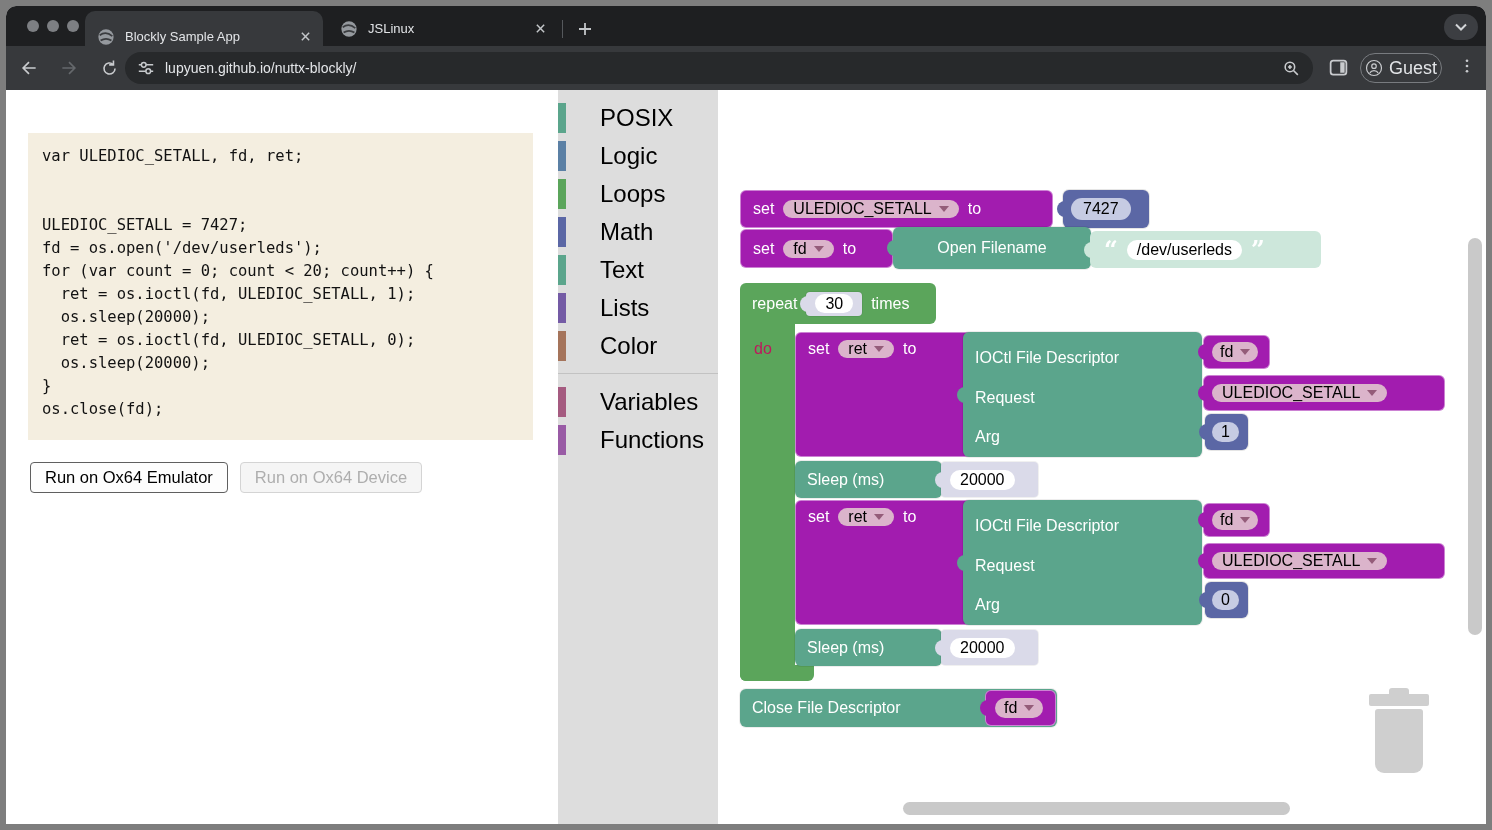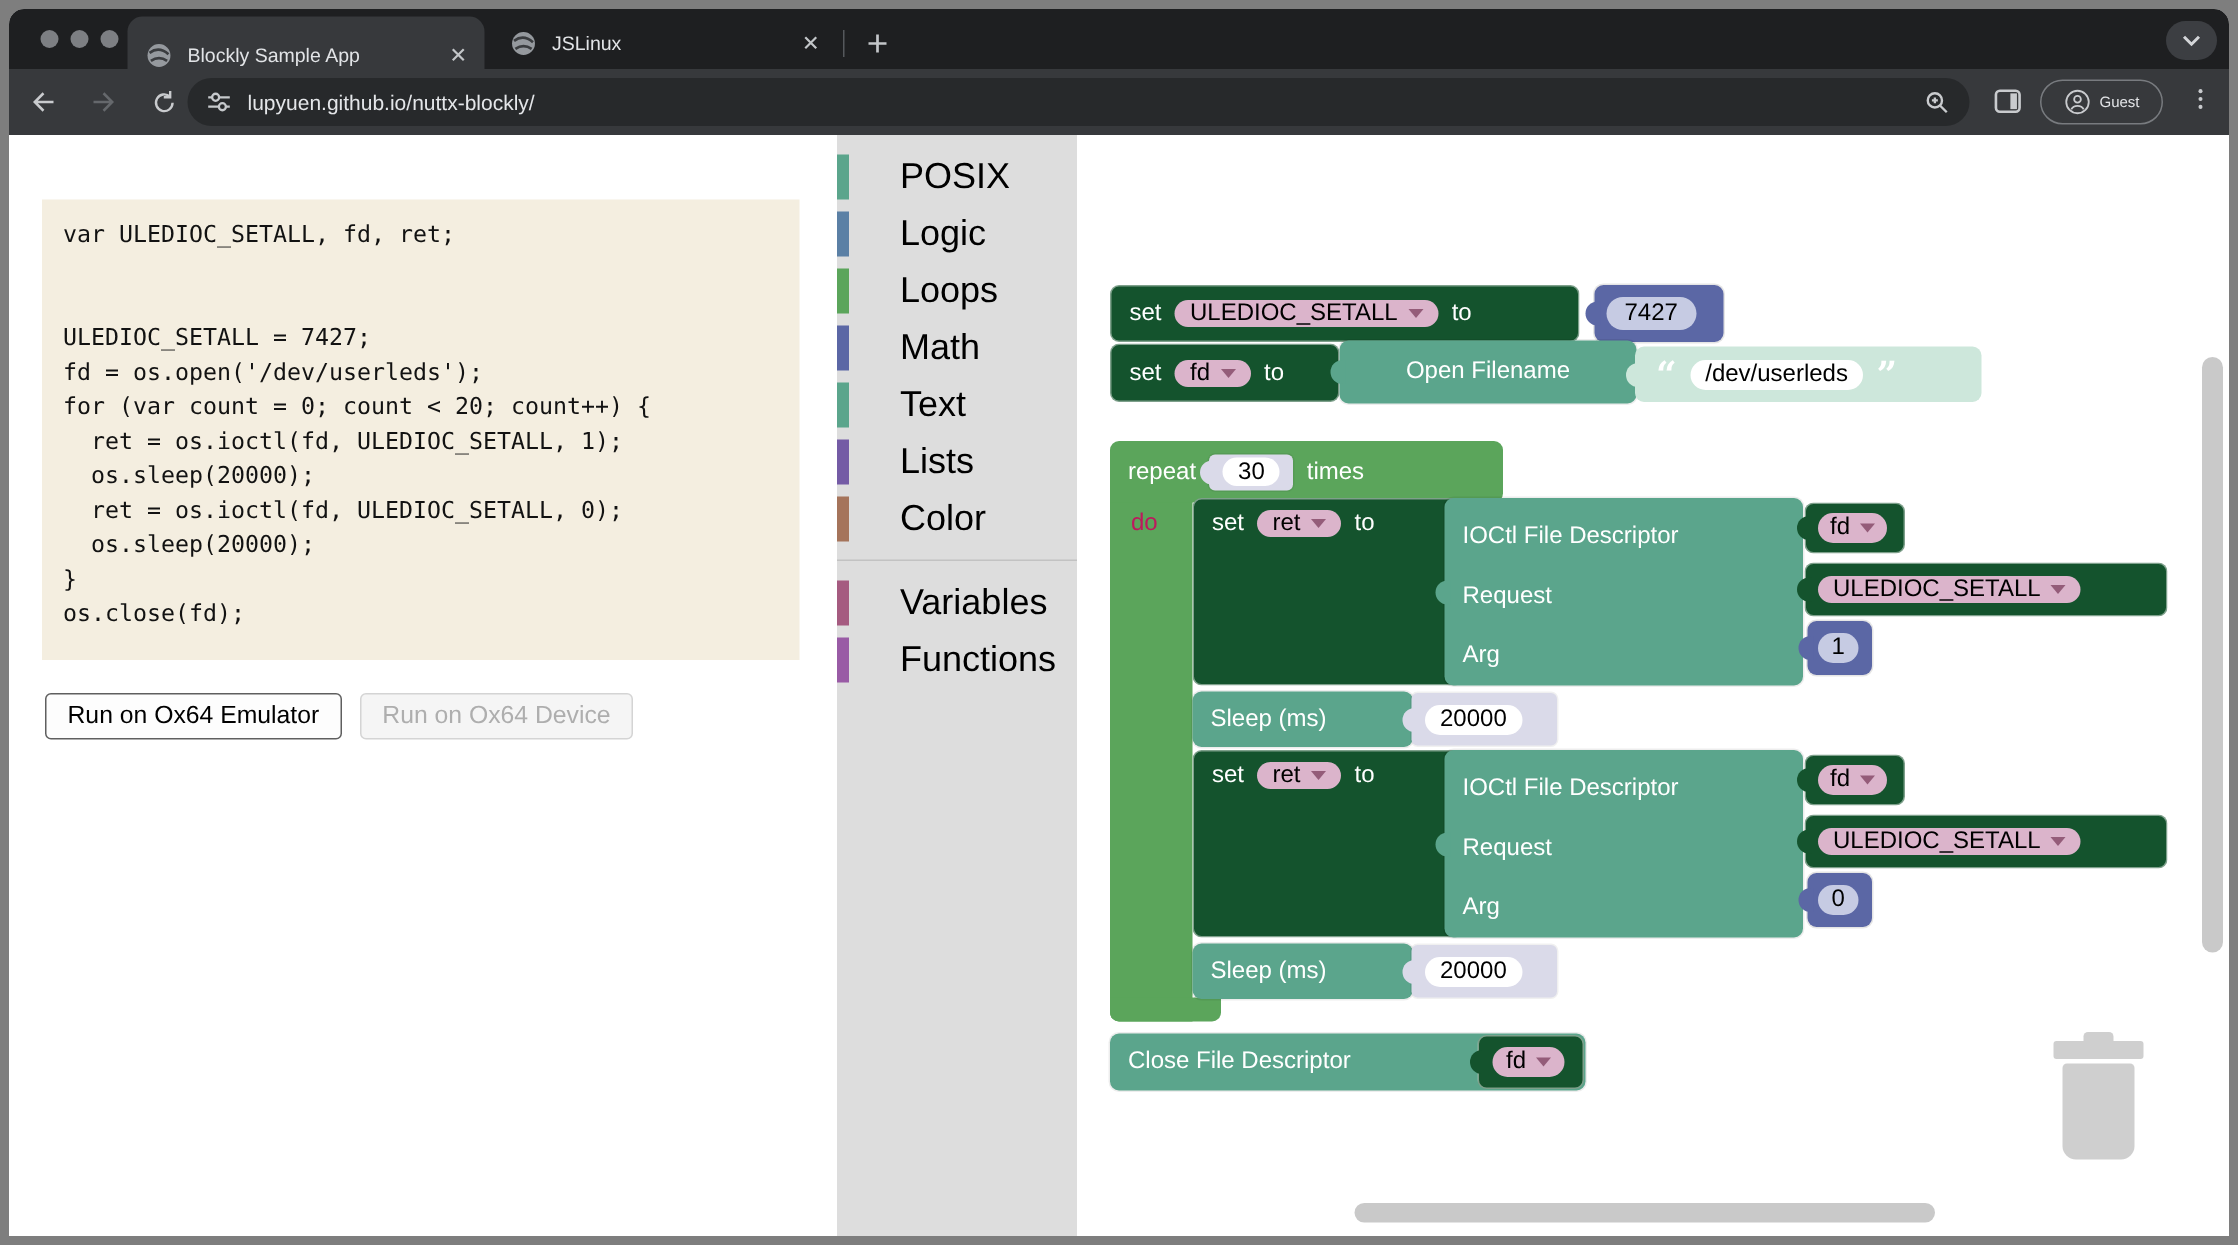--- a/index.html
+++ b/index.html
@@ -16,41 +16,41 @@
   .tab-close { width:16px; height:16px; display:flex; align-items:center; justify-content:center; border-radius:50%; }
   .tab-divider { position:absolute; left:556px; top:14px; width:1px; height:18px; background:#55585c; }
   .newtab-btn { position:absolute; left:566px; top:10px; width:26px; height:26px; display:flex; align-items:center; justify-content:center; }
   .chev-btn { position:absolute; right:8px; top:8px; width:34px; height:26px; background:#3c3e42; border-radius:13px; display:flex; align-items:center; justify-content:center; }
 
   .toolbar { position:absolute; left:0; top:40px; width:100%; height:44px; background:#37393c; display:flex; align-items:center; }
   .nav-ic { width:34px; height:34px; display:flex; align-items:center; justify-content:center; margin-left:6px; border-radius:50%; }
   .urlpill { position:absolute; left:119px; top:46px; width:1188px; height:32px; background:#27292b; border-radius:16px; display:flex; align-items:center; padding:0 12px; }
   .url-text { color:#e4e6e9; font-size:14px; margin-left:10px; flex:1; }
   .profile-chip { position:absolute; left:1354px; top:47px; width:82px; height:30px; border:1px solid #787b7f; border-radius:15px; display:flex; align-items:center; justify-content:center; gap:6px; }
-  .profile-chip span { color:#e2e4e7; font-size:10px; }
+  .profile-chip span { color:#e2e4e7; font-size:18px; }
   .sidepanel-ic { position:absolute; left:1322px; top:51px; }
   .menu-ic { position:absolute; left:1452px; top:51px; }
 
   
   .content { position:absolute; left:0; top:84px; width:1480px; height:734px; background:#fff; }
 
   .codebox { position:absolute; left:22px; top:43px; width:505px; height:307px; background:#f4eee0; padding:12px 14px; }
   .codebox pre { font-family:"DejaVu Sans Mono", monospace; font-size:15.5px; line-height:23px; color:#121212; white-space:pre; }
   .runrow { position:absolute; left:24px; top:372px; display:flex; gap:12px; }
   .runbtn { height:31px; padding:0 14px; font-size:16.5px; border-radius:4px; background:#fdfdfd; border:1px solid #5f5f5f; color:#000; font-family:"Liberation Sans", sans-serif; }
   .runbtn.disabled { background:#f5f5f5; border:1px solid #d4d4d4; color:#aeaeae; }
 
   
   .toolbox { position:absolute; left:552px; top:0; width:160px; height:734px; background:#dddddd; padding-top:9px; }
   .cat { display:flex; align-items:center; height:38px; }
   .catbar { width:8px; height:30px; flex:0 0 8px; }
   .catlabel { margin-left:34px; font-size:24px; color:#000; }
   .cat-sep { height:1px; background:#c2c2c2; margin:8px 0 9px 0; }
   .blk { position:absolute; border-radius:6px; display:flex; align-items:center; gap:9px; padding:0 12px; color:#fff; font-size:16px; }
-  .magenta { background:#14532d; border:1px solid rgba(255,255,255,.45); }
+  .magenta { background:#a21caf; border:1px solid rgba(255,255,255,.45); }
   .teal    { background:#5ba58c; box-shadow:0 0 0 1px rgba(0,0,0,.07); }
   .green   { background:#5ba55b; }
   .indigo  { background:#5b67a5; box-shadow:0 0 0 1px rgba(0,0,0,.1); }
   .mint    { background:#cde7db; }
   .shadowblk { background:#dadae9; border-radius:4px; box-shadow:0 0 0 1px rgba(0,0,0,.06); }
   .plain { position:absolute; }
   .pill { background:#dbb4cb; border-radius:14px; padding:0 10px; color:#000; display:flex; align-items:center; white-space:nowrap; }
   .pill-lav { background:#c6cbe3; border-radius:14px; padding:2px 12px; color:#000; }
   .pill-white { background:#fff; border-radius:11px; padding:1px 10px; color:#000; }
   .dda { width:0; height:0; border-left:5px solid transparent; border-right:5px solid transparent; border-top:6px solid rgba(90,20,55,.55); margin-left:7px; }
@@ -233,21 +233,21 @@
         <div class="cat">
           <span class="catbar" style="background: rgb(153, 91, 165);"></span>
           <span class="catlabel">Functions</span>
         </div>
       </div>
 
       <div class="blk green plain" style="left:734px;top:234px;width:55px;height:357px;border-radius:0 0 0 6px"></div>
       <div class="blk green plain" style="left:734px;top:575px;width:74px;height:16px;border-radius:0 0 6px 6px"></div>
       <span class="do-label" style="left:748px;top:250px">do</span>
 
-      <div class="blk green" style="left:734px;top:204px;width:262px;height:41px;border-radius:6px 6px 6px 0">
+      <div class="blk green" style="left:734px;top:193px;width:196px;height:41px;border-radius:6px 6px 6px 0">
         <span>repeat</span>
         <span class="shadowblk" style="position:relative;padding:3px 9px">
           <i class="notch"></i>
           <span class="pill-white">30</span>
         </span>
         <span>times</span>
       </div>
 
       <div class="blk magenta" style="left:734px;top:100px;width:313px;height:38px">
         <span>set</span>

